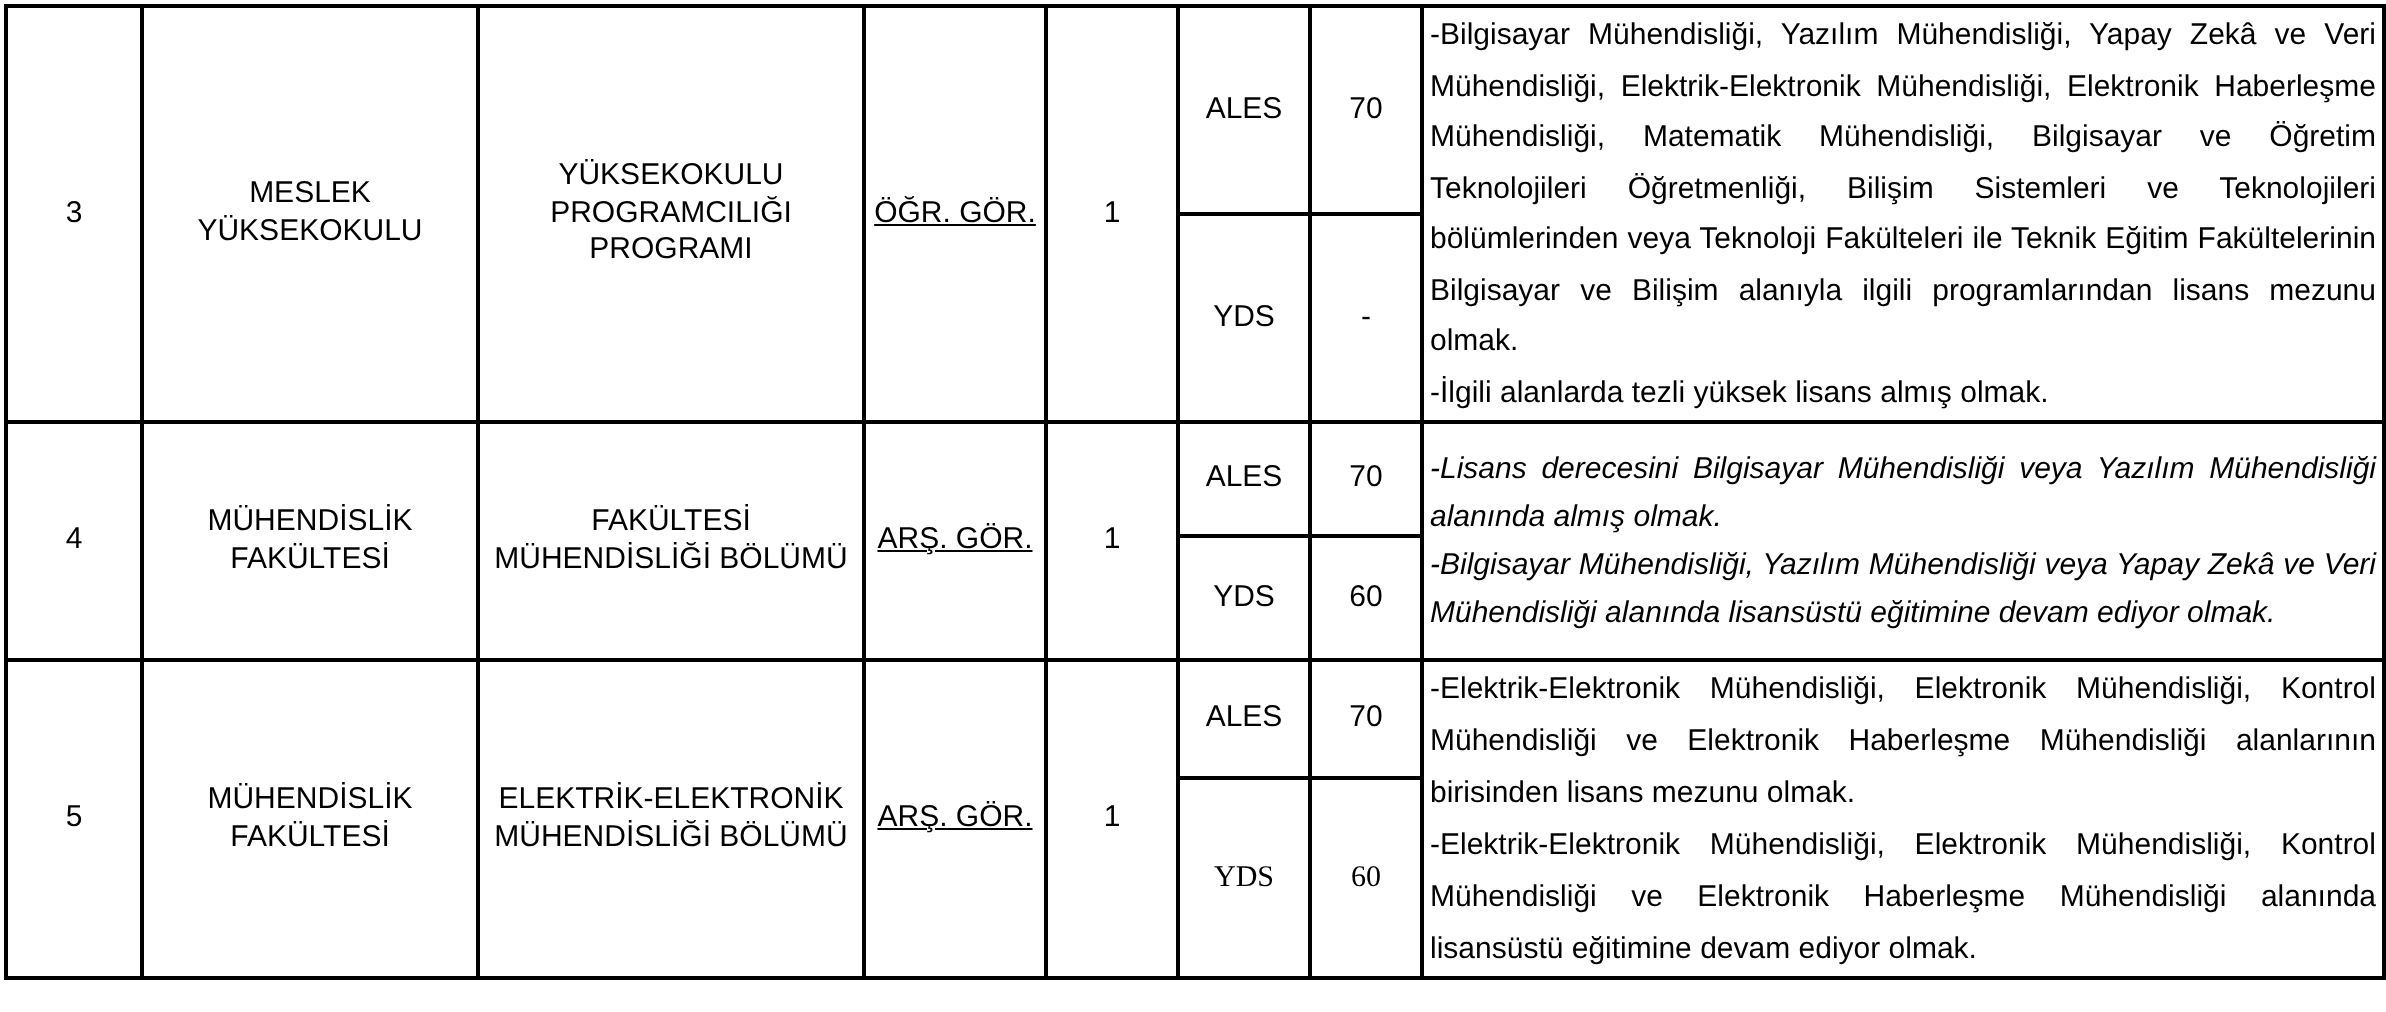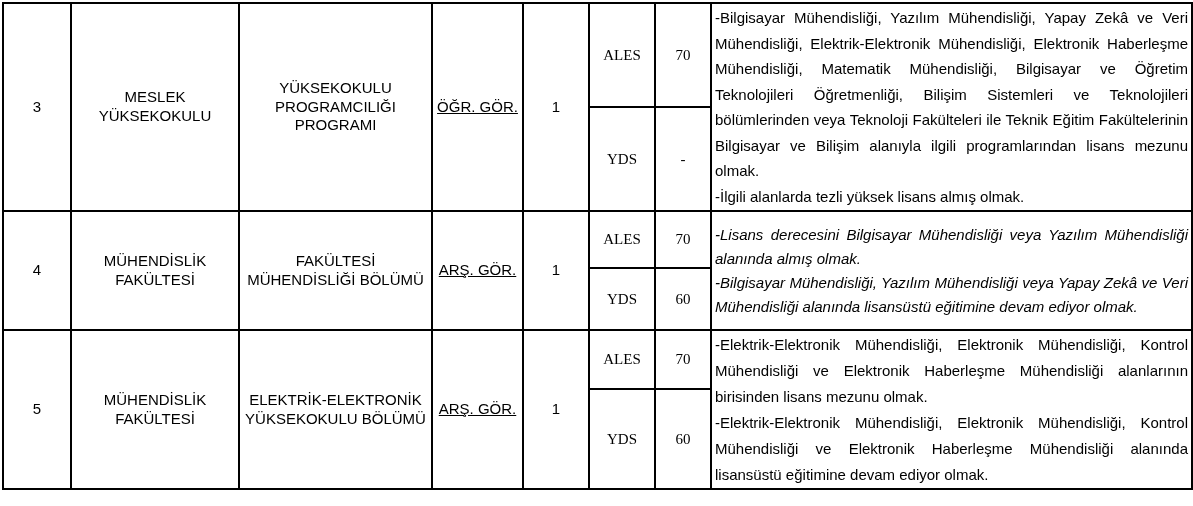--- a/index.html
+++ b/index.html
@@ -29,21 +29,21 @@
     padding: 0 3px;
     overflow: hidden;
     font-size: 15px;
     line-height: 1.25;
     box-sizing: border-box;
     margin-top: 43px;
   }
   td.cell-no { font-size: 16px; }
   td.cell-unit, td.cell-dept { font-size: 15px; }
   td.cell-title { font-size: 15px; padding: 0 1px; text-decoration: underline; }
-  td.cell-exam, td.cell-score { font-size: 15px; font-family: Liberation Serif, serif; }
+  td.cell-exam, td.cell-score { font-size: 15px; }
   td.serif-cell {
     font-family: "Liberation Serif", serif;
     font-size: 16.5px;
   }
   td.cell-req {
     text-align: justify;
     vertical-align: top;
     padding: 1px 5px 0 5px;
   }
   .req-para {
@@ -110,21 +110,21 @@
         </td>
       </tr>
       <tr class="r4b">
         <td class="cell-exam">YDS</td>
         <td class="cell-score">60</td>
       </tr>
 
       <tr class="r5a">
         <td class="cell-no" rowspan="2">5</td>
         <td class="cell-unit" rowspan="2">MÜHENDİSLİK FAKÜLTESİ</td>
-        <td class="cell-dept" rowspan="2">ELEKTRİK-ELEKTRONİK YÜKSEKOKULU BÖLÜMÜ</td>
+        <td class="cell-dept" rowspan="2">ELEKTRİK-ELEKTRONİK MÜHENDİSLİĞİ BÖLÜMÜ</td>
         <td class="cell-title" rowspan="2">ARŞ. GÖR.</td>
         <td class="cell-count" rowspan="2">1</td>
         <td class="cell-exam">ALES</td>
         <td class="cell-score">70</td>
         <td class="cell-req req-r5" rowspan="2">
           <div class="req-para">-Elektrik-Elektronik Mühendisliği, Elektronik Mühendisliği, Kontrol Mühendisliği ve Elektronik Haberleşme Mühendisliği alanlarının birisinden lisans mezunu olmak.</div>
           <div class="req-para">-Elektrik-Elektronik Mühendisliği, Elektronik Mühendisliği, Kontrol Mühendisliği ve Elektronik Haberleşme Mühendisliği alanında lisansüstü eğitimine devam ediyor olmak.</div>
         </td>
       </tr>
       <tr class="r5b">

